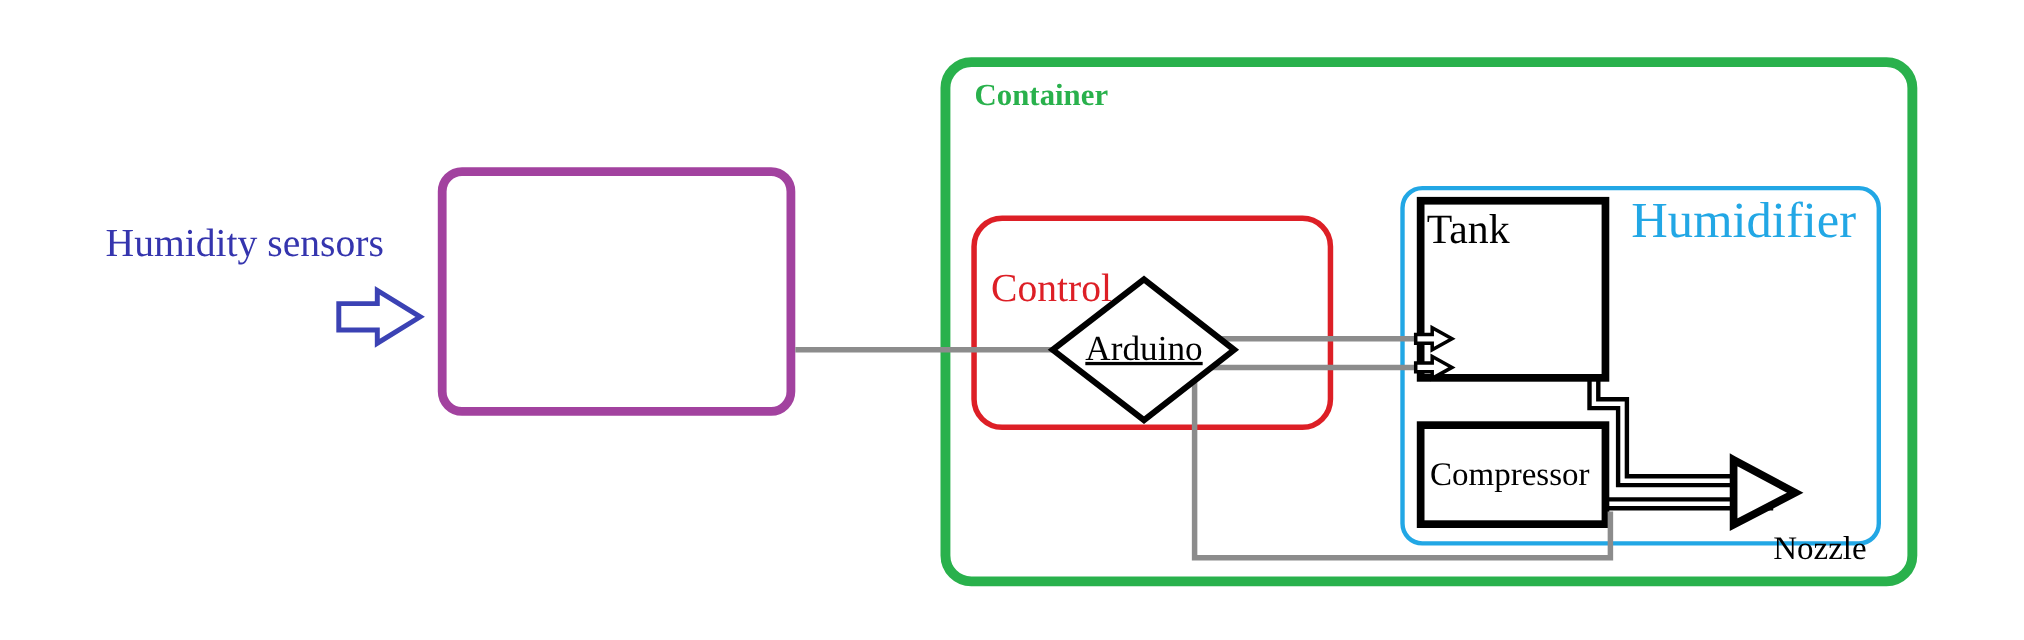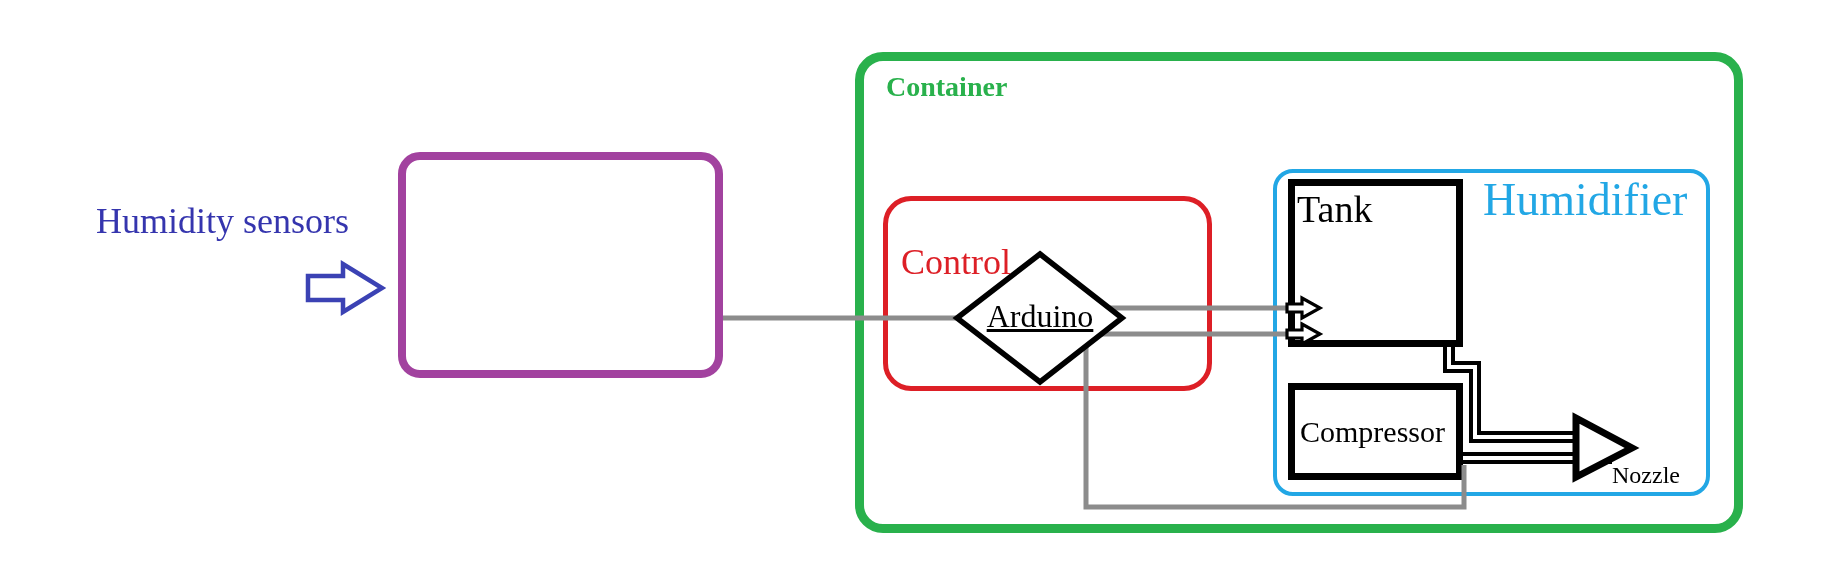--- a/index.html
+++ b/index.html
@@ -45,21 +45,21 @@
 
   .label { position: absolute; line-height: 1; white-space: nowrap; }
   .lbl-humidity   { left: 96px;   top: 203px; font-size: 36px; font-weight: normal; color: var(--humidity-text); }
   .lbl-web        { left: 435px;  top: 184px; font-size: 36px; font-weight: bold; color: var(--web-purple); }
   .lbl-container  { left: 886px;  top: 73px;  font-size: 28px; font-weight: bold; color: var(--container-green); }
   .lbl-control    { left: 901px;  top: 216px; font-size: 36px; color: var(--control-red); margin-top: 28px; }
   .lbl-arduino    { left: 950px;  top: 300px; width: 180px; text-align: center; font-size: 32px; color: var(--ink-black); text-decoration: underline; }
   .lbl-tank       { left: 1297px; top: 190px; font-size: 38px; color: var(--ink-black); }
   .lbl-humidifier { left: 1483px; top: 177px; font-size: 46px; color: var(--humidifier-blue); }
   .lbl-compressor { left: 1300px; top: 417px; font-size: 30px; color: var(--ink-black); }
-  .lbl-nozzle     { left: 1612px; top: 463px; font-size: 24px; color: var(--ink-black); font-family: Liberation Serif, serif; }
+  .lbl-nozzle     { left: 1612px; top: 484px; font-size: 30px; color: var(--ink-black); font-family: Liberation Serif, serif; }
 </style>
 </head>
 <body>
 
 <div class="canvas">
 
   <div class="box container-box"></div>
   <div class="box web-box"></div>
   <div class="box control-box"></div>
   <div class="box humidifier-box"></div>

